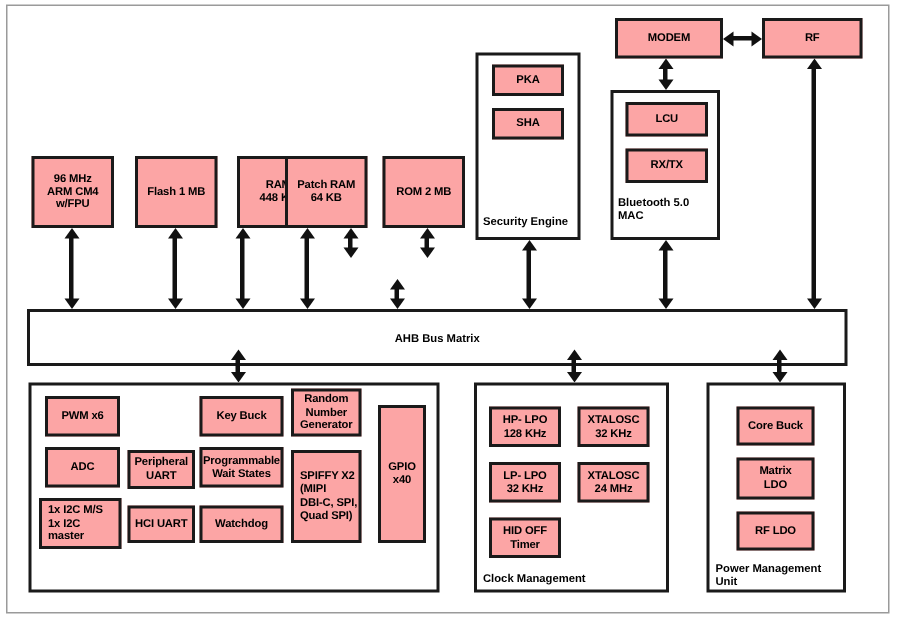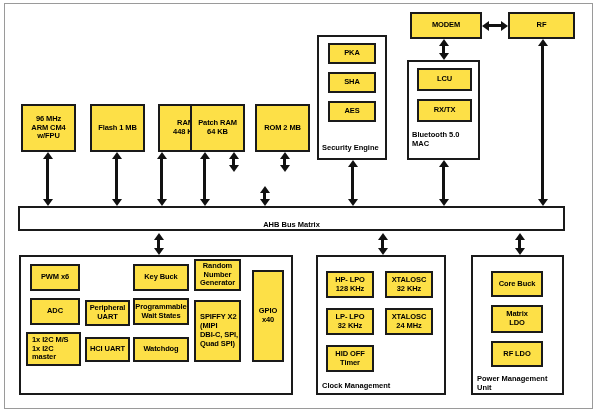--- a/index.html
+++ b/index.html
@@ -25,21 +25,21 @@
     height: 406px;
     border: 1px solid #9a9a9a;
     box-sizing: border-box;
     background: #ffffff;
   }
   
   .box {
     position: absolute;
     box-sizing: border-box;
     border: 2px solid #1a1a1a;
-    background: #fde047;
+    background: #fca5a5;
     display: flex;
     align-items: center;
     justify-content: center;
     text-align: center;
     font-weight: bold;
     color: #000000;
     line-height: 1.18;
     font-size: 7.5px;
     letter-spacing: -0.1px;
   }
@@ -164,23 +164,20 @@
     <div class="head-down" style="left:-3.5px; top:39px;"></div>
   </div>
 
   <div class="group" style="left:317px; top:35px; width:70px; height:125px;"></div>
   <div class="box" style="left:328px; top:43px; width:48px; height:21px;">
     <span class="label-txt">PKA</span>
   </div>
   <div class="box" style="left:328px; top:72px; width:48px; height:21px;">
     <span class="label-txt">SHA</span>
   </div>
-  <div class="box" style="left:328px; top:101px; width:48px; height:21px;">
-    <span class="label-txt">AES</span>
-  </div>
   <div class="group-label" style="left:322px; top:143px; width:70px;">Security Engine</div>
 
   <div class="varrow" style="left:351px; top:160px; width:3px; height:46px;">
     <div class="vline" style="left:0px; top:6px; height:34px;"></div>
     <div class="head-up" style="left:-3.5px; top:0px;"></div>
     <div class="head-down" style="left:-3.5px; top:39px;"></div>
   </div>
 
   <div class="box" style="left:21px; top:104px; width:55px; height:48px;">
     <span class="label-txt">96 MHz
@@ -234,21 +231,21 @@
     <div class="head-up" style="left:-3.5px; top:0px;"></div>
     <div class="head-down" style="left:-3.5px; top:13px;"></div>
   </div>
 
   <div class="varrow" style="left:263px; top:186px; width:3px; height:20px;">
     <div class="vline" style="left:0px; top:6px; height:8px;"></div>
     <div class="head-up" style="left:-3.5px; top:0px;"></div>
     <div class="head-down" style="left:-3.5px; top:13px;"></div>
   </div>
 
-  <div class="ahb" style="left:18px; top:206px; width:547px; height:25px;align-items:flex-end;">
+  <div class="ahb" style="left:18px; top:206px; width:547px; height:38px;">
     <span class="label-txt">AHB Bus Matrix</span>
   </div>
 
   <div class="varrow" style="left:157px; top:233px; width:3px; height:22px;">
     <div class="vline" style="left:0px; top:6px; height:10px;"></div>
     <div class="head-up" style="left:-3.5px; top:0px;"></div>
     <div class="head-down" style="left:-3.5px; top:15px;"></div>
   </div>
   <div class="varrow" style="left:381px; top:233px; width:3px; height:22px;">
     <div class="vline" style="left:0px; top:6px; height:10px;"></div>

